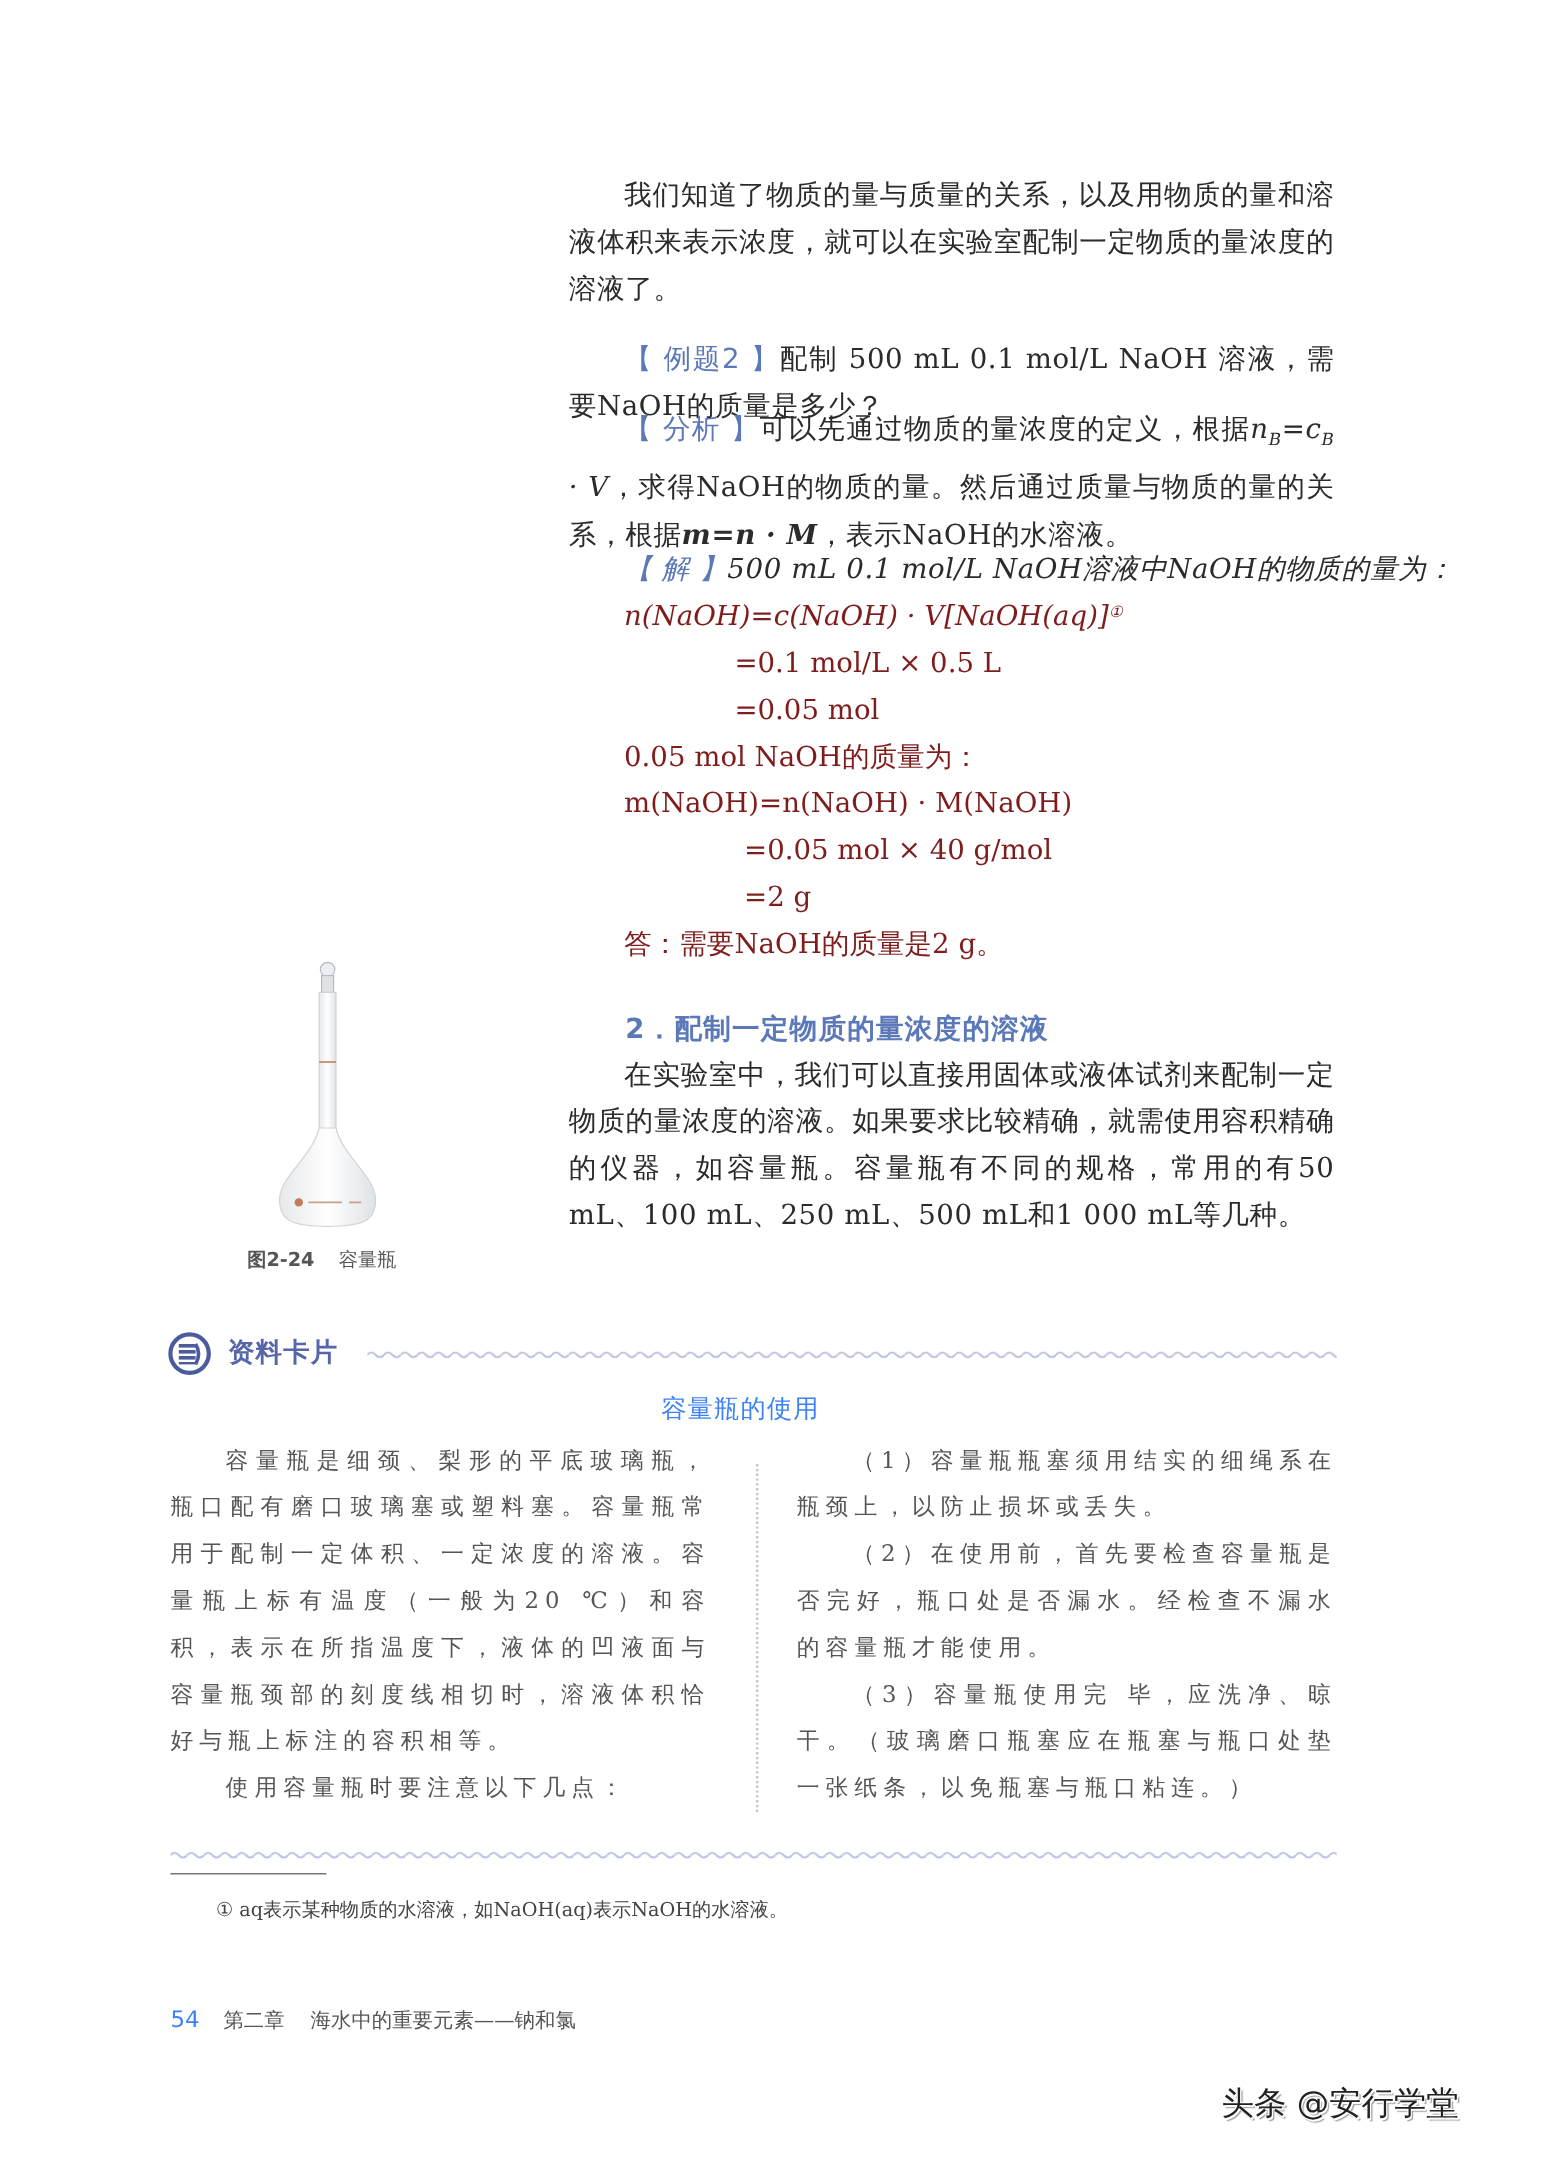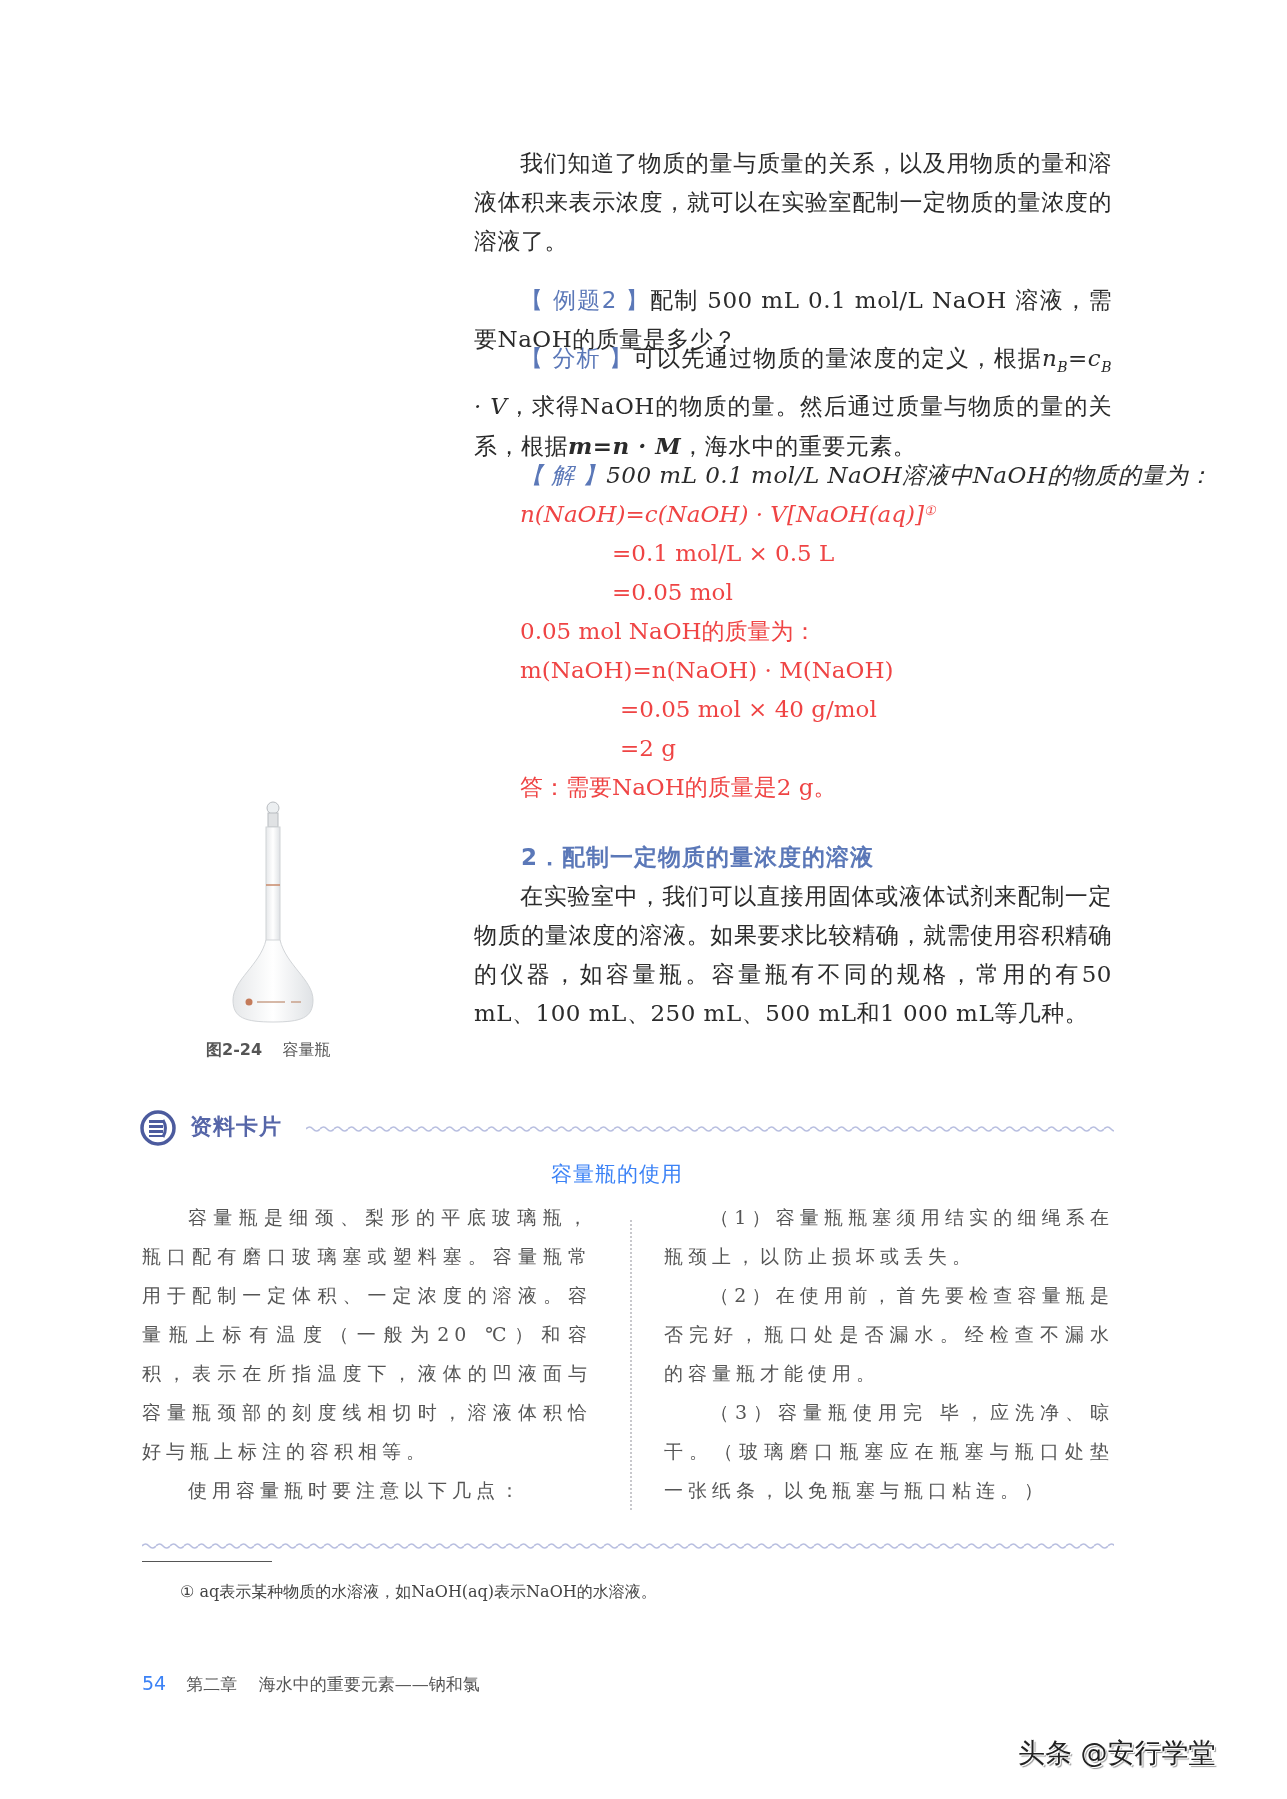--- a/index.html
+++ b/index.html
@@ -8,21 +8,21 @@
     font-family:"DejaVu Serif","Liberation Serif",serif; color:#2a2a2a;
   }
   .abs { position:absolute; }
   .para {
     font-size:23px; line-height:39px; color:#2b2b2b;
     text-align:justify; letter-spacing:0.5px;
   }
   .mainblock { left:474px; width:638px; }
   .indent { text-indent:46px; }
   .tag { color:#5b78b8; font-family:"DejaVu Sans","Liberation Sans",sans-serif; font-weight:normal; }
-  .line { position:absolute; font-size:23px; line-height:39px; white-space:nowrap; color:#ef4444; }
+  .line { position:absolute; font-size:23px; line-height:39px; white-space:nowrap; color:#7f1d1d; }
   .it { font-style:italic; }
   sup { font-size:13px; vertical-align:top; position:relative; top:-4px; }
   sub { font-size:14px; }
   .heading2 {
     color:#5b78b8; font-family:"DejaVu Sans","Liberation Sans",sans-serif;
     font-size:23px; font-weight:bold; letter-spacing:1px;
   }
   
   .flask { left:225px; top:800px; width:95px; height:230px; }
   .caption { font-size:16px; color:#555; white-space:nowrap; }
@@ -52,21 +52,21 @@
     white-space:nowrap;
   }
 </style>
 </head>
 <body>
 
 <div class="abs para mainblock indent" style="top:144px;">我们知道了物质的量与质量的关系，以及用物质的量和溶液体积来表示浓度，就可以在实验室配制一定物质的量浓度的溶液了。</div>
 
 <div class="abs para mainblock indent" style="top:261px;margin-top:20px;"><span class="tag">【 例题2 】</span><span>配制 500 mL 0.1 mol/L NaOH 溶液，需要NaOH的质量是多少？</span></div>
 
-<div class="abs para mainblock indent" style="top:339px;"><span class="tag">【 分析 】</span><span>可以先通过物质的量浓度的定义，根据</span><span class="it"><span>n</span><sub>B</sub><span>=</span><span>c</span><sub>B</sub><span> · V</span></span><span>，求得NaOH的物质的量。然后通过质量与物质的量的关系，根据</span><b class="it">m=n · M</b><span>，海水中的重要元素。</span></div>
+<div class="abs para mainblock indent" style="top:339px;"><span class="tag">【 分析 】</span><span>可以先通过物质的量浓度的定义，根据</span><span class="it"><span>n</span><sub>B</sub><span>=</span><span>c</span><sub>B</sub><span> · V</span></span><span>，求得NaOH的物质的量。然后通过质量与物质的量的关系，根据</span><b class="it">m=n · M</b><span>，表示NaOH的水溶液。</span></div>
 
 <div class="abs para mainblock indent" style="top:456px; white-space:nowrap;font-style:italic;"><span class="tag">【 解 】</span><span>500 mL 0.1 mol/L NaOH溶液中NaOH的物质的量为：</span></div>
 
 <div class="line it" style="left:520px; top:495px;"><span>n(NaOH)=c(NaOH) · V[NaOH(aq)]</span><sup>①</sup></div>
 <div class="line" style="left:612px; top:534px;">=0.1 mol/L × 0.5 L</div>
 <div class="line" style="left:612px; top:573px;">=0.05 mol</div>
 <div class="line" style="left:520px; top:612px;">0.05 mol NaOH的质量为：</div>
 <div class="line" style="left:520px; top:651px;">m(NaOH)=n(NaOH) · M(NaOH)</div>
 <div class="line" style="left:620px; top:690px;">=0.05 mol × 40 g/mol</div>
 <div class="line" style="left:620px; top:729px;">=2 g</div>

